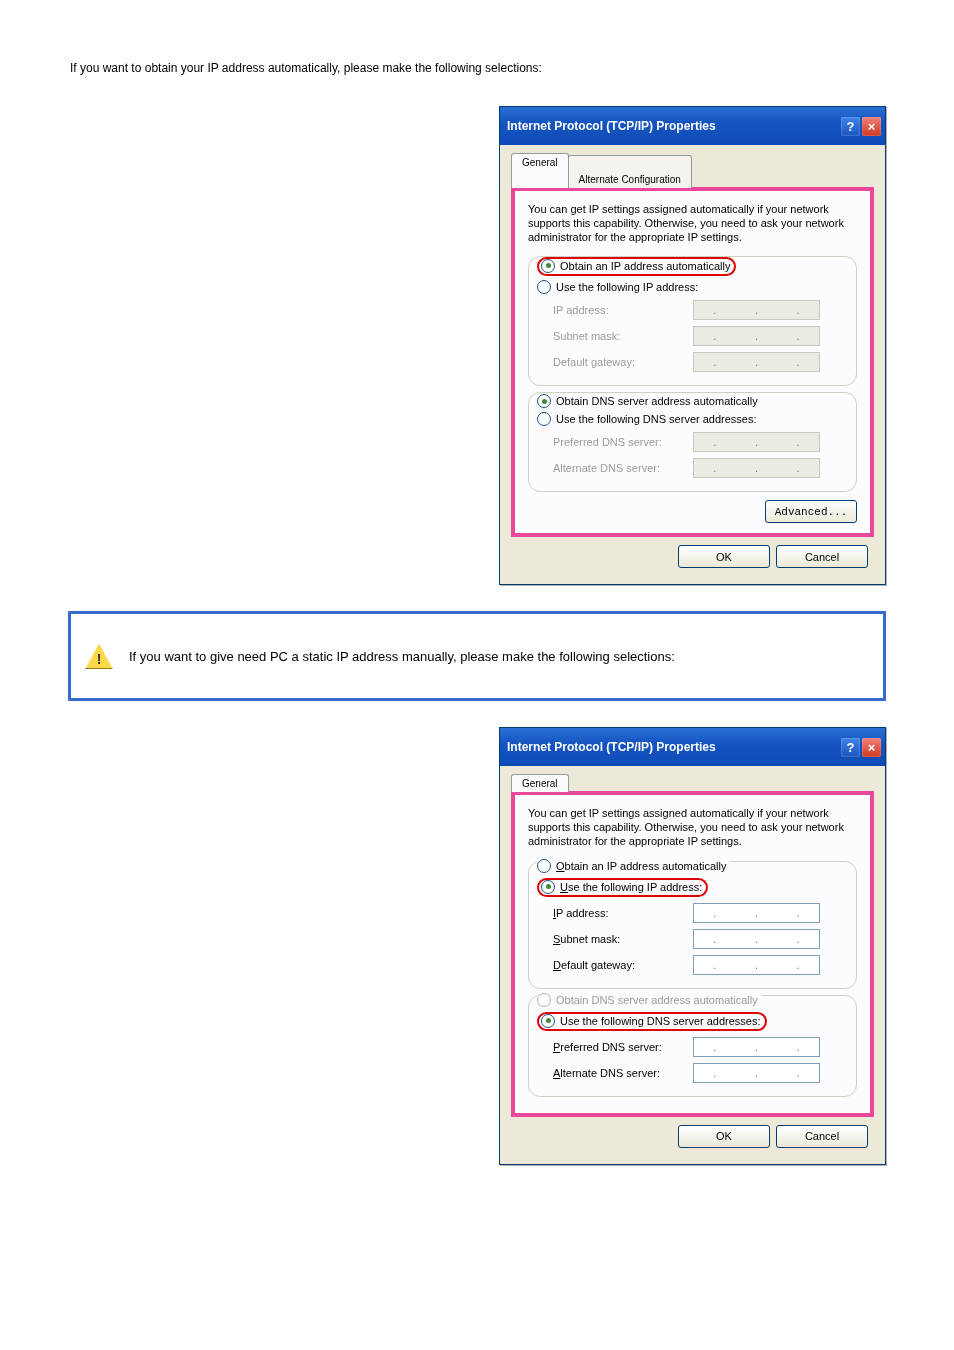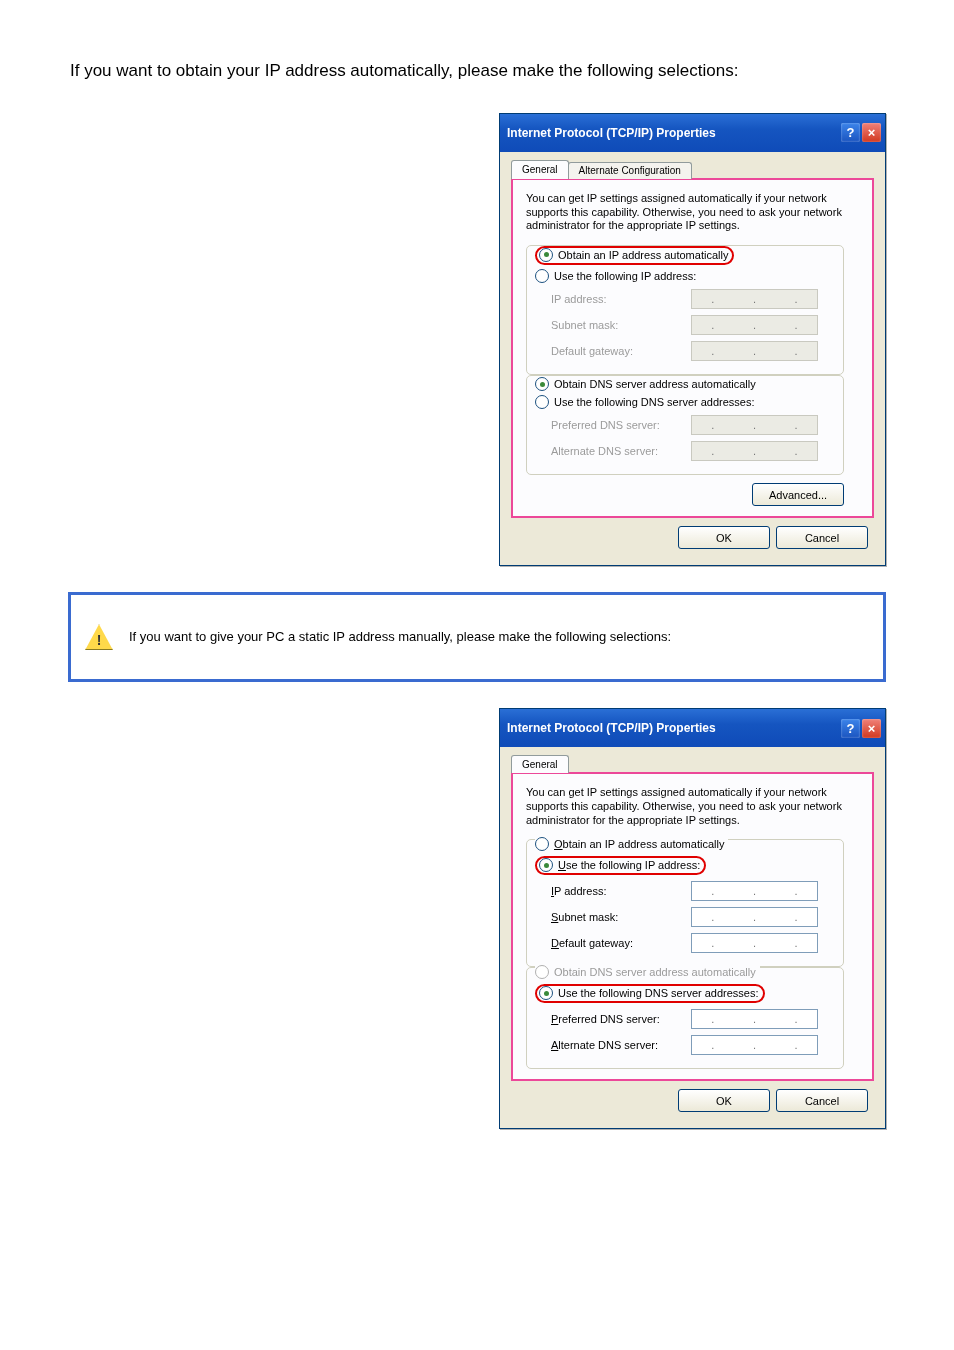--- a/index.html
+++ b/index.html
@@ -8,21 +8,21 @@
   background: #fff;
   font-family: Tahoma, Arial, sans-serif;
   font-size: 11px;
   color: #000;
   width: 954px;
 }
 .page {
   padding: 60px 68px 40px 68px;
 }
 .lead-text {
-  font-size: 17px;
+  font-size: 12px;
   margin: 0 0 30px 2px;
   line-height: 1.35;
 }
 .dialog-wrap {
   display: flex;
   justify-content: flex-end;
   margin-bottom: 26px;
 }
 .dialog {
   width: 385px;
@@ -76,37 +76,37 @@
   margin-right: -1px;
 }
 .tab.active {
   background: #fcfcfe;
   position: relative;
   z-index: 2;
 }
 .tab.inactive {
   background: #f4f3ee;
   margin-top: 2px;
-  padding-top: 2px;
+  padding-top: 18px;
 }
 .tabpanel {
-  border: 2px solid #ec4899;
+  border: 4px solid #ec4899;
   background: #fcfcfe;
-  padding: 12px 28px 10px 13px;
+  padding: 12px 13px 10px 13px;
 }
 .desc {
   font-size: 11px;
   line-height: 1.25;
   margin-bottom: 12px;
 }
 .group {
   border: 1px solid #d0d0bf;
-  border-radius: 5px;
+  border-radius: 12px;
   padding: 1px 8px 10px 8px;
-  margin-bottom: 0;
+  margin-bottom: 6px;
   position: relative;
 }
 .radio-row {
   display: flex;
   align-items: center;
   padding: 2px 0;
   margin: 1px 0;
 }
 .radio-row.first-radio {
   margin-top: -9px;
@@ -175,20 +175,21 @@
   background: #ebebe4;
   border-color: #c9c9c0;
 }
 .ipinput .dot {
   color: #777;
 }
 .btn-row {
   display: flex;
   justify-content: flex-end;
   margin-top: 8px;
+  font-family: Liberation Mono, monospace;
 }
 .btn {
   min-width: 74px;
   height: 21px;
   border: 1px solid #003c74;
   background: linear-gradient(#fff,#ece9d8);
   border-radius: 3px;
   font-size: 11px;
   display: flex;
   align-items: center;
@@ -329,21 +330,21 @@
           <div class="btn">Cancel</div>
         </div>
       </div>
     </div>
   </div>
 
   <div class="notebox">
     <div class="warn-icon">
         <span>!</span>
       </div>
-    <div class="note-text">If you want to give your PC a static IP address manually, please make the following selections:</div>
+    <div class="note-text">If you want to give need PC a static IP address manually, please make the following selections:</div>
   </div>
 
   <div class="dialog-wrap">
     <div class="dialog">
       <div class="titlebar">
         <span class="title">Internet Protocol (TCP/IP) Properties</span>
         <div class="tb-btn tb-help">?</div>
         <div class="tb-btn tb-close">×</div>
       </div>
       <div class="body">

